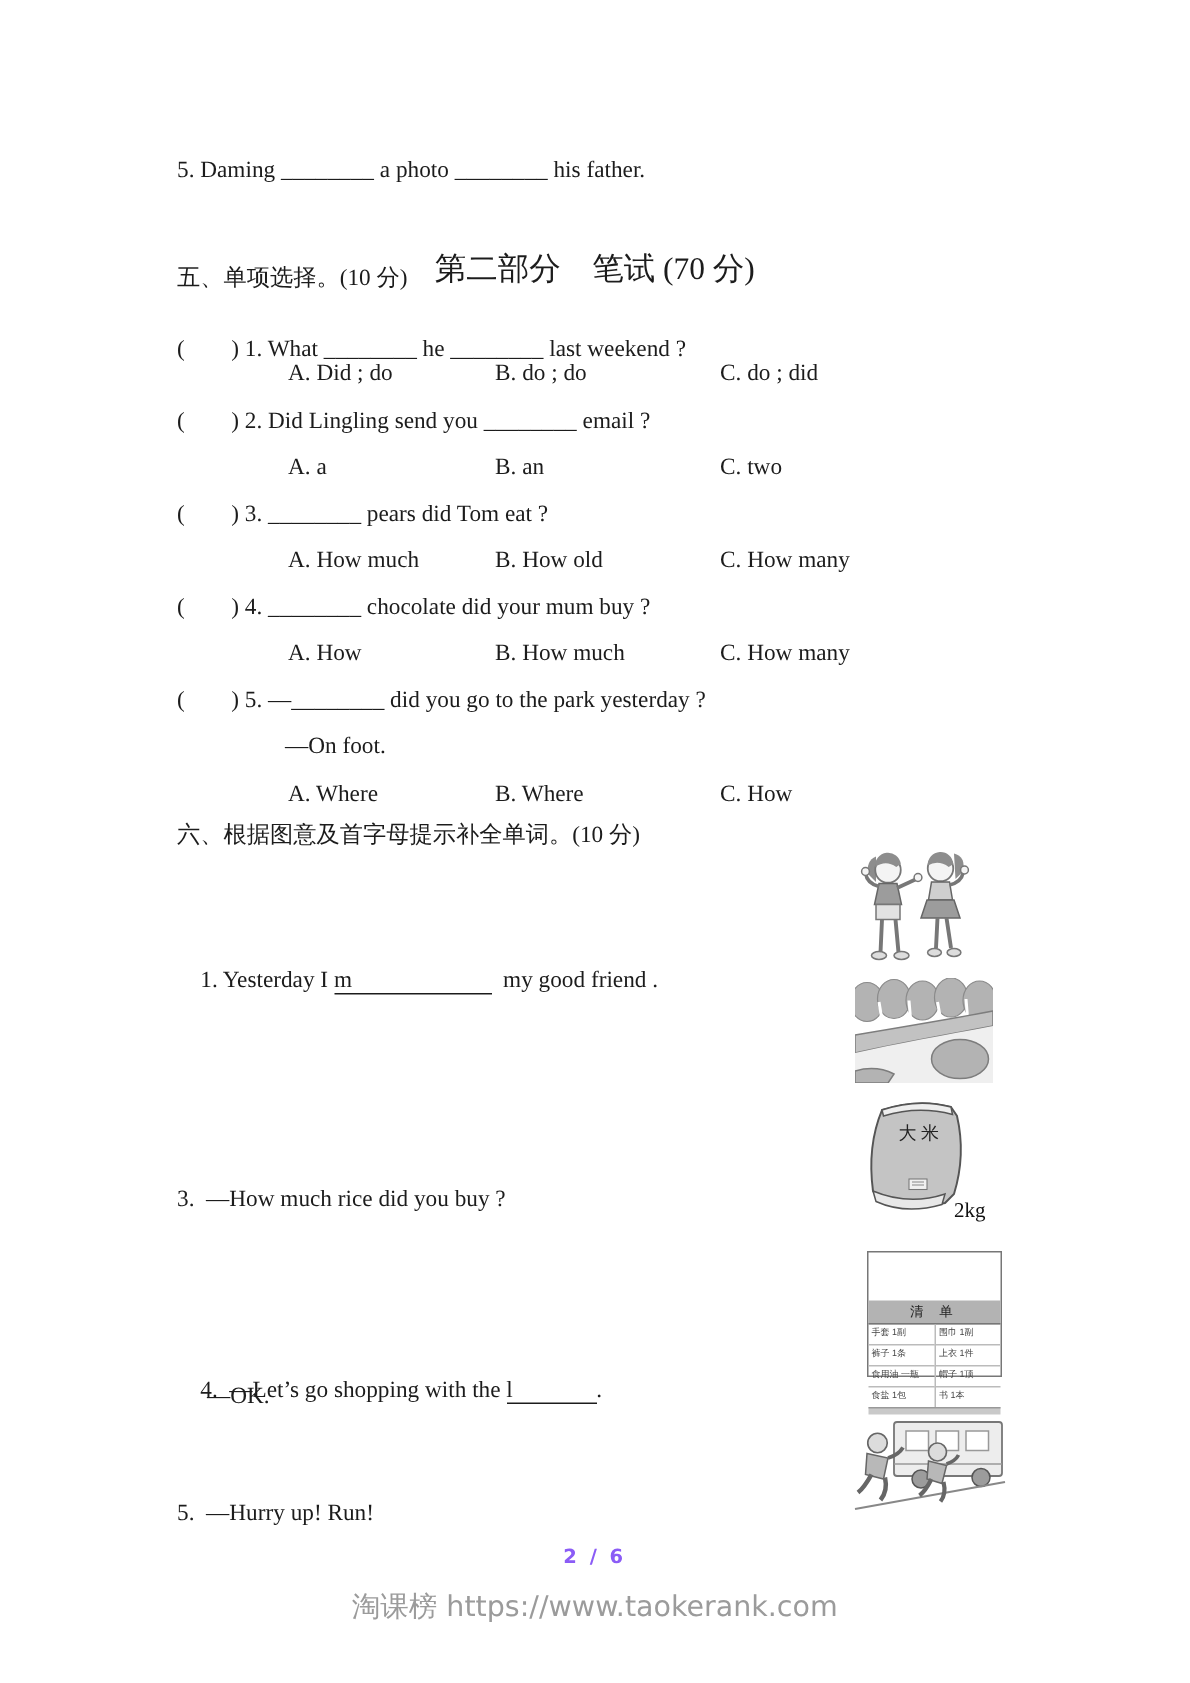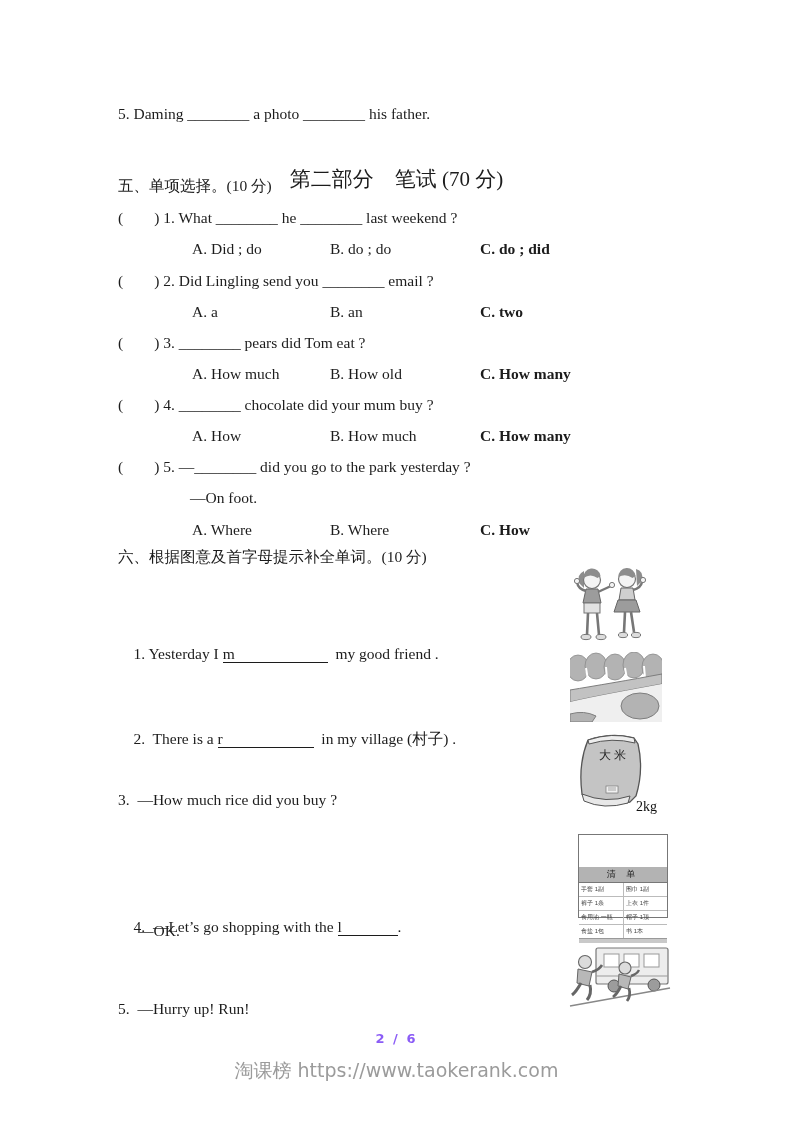--- a/index.html
+++ b/index.html
@@ -3,21 +3,21 @@
 <meta charset="utf-8">
 <style>
   html,body{margin:0;padding:0;background:#ffffff;}
   .page{position:relative;width:793px;height:1122px;background:#ffffff;overflow:hidden;
         font-family:"Liberation Serif","DejaVu Serif",serif;color:#1c1c1c;}
   .line{position:absolute;left:118px;white-space:pre;font-size:15.5px;line-height:20px;}
   .heading{position:absolute;left:0;right:0;text-align:center;white-space:pre;
            font-size:21px;line-height:26px;margin-top:32px;}
   .opts{position:absolute;left:0;top:0;width:793px;height:20px;}
   .opts span{position:absolute;white-space:pre;font-size:15.5px;line-height:20px;}
-  .oA{left:192px;} .oB{left:330px;} .oC{left:480px;font-weight:bold;}
+  .oA{left:192px;} .oB{left:330px;} .oC{left:480px;}
   .indent1{left:190px;}
   .indent2{left:138px;}
   .blank{display:inline-block;border-bottom:1.3px solid #1c1c1c;vertical-align:baseline;
          line-height:17px;}
   .b1{width:105px;} .b2{width:96px;} .b3{width:72px;} .b4{width:60px;}
   .illus{position:absolute;}
   .listbox{position:absolute;left:578px;top:834px;width:90px;height:84px;
            border:1px solid #777;background:#fff;box-sizing:border-box;
            font-family:"Liberation Sans","DejaVu Sans",sans-serif;}
   .listbox .lhead{height:15px;background:#b3b3b3;color:#222;text-align:center;
@@ -40,21 +40,21 @@
 <body>
 
 <div class="page">
 
   <div class="line" style="top:104px">5. Daming ________ a photo ________ his father.</div>
 
   <div class="heading" style="top:134px">第二部分　笔试 (70 分)</div>
 
   <div class="line" style="top:176px">五、单项选择。(10 分)</div>
 
-  <div class="line" style="top:208px">(        ) 1. What ________ he ________ last weekend ?</div>
+  <div class="line" style="top:223px">(        ) 1. What ________ he ________ last weekend ?</div>
   <div class="opts" style="top:239px">
     <span class="oA">A. Did ; do</span>
     <span class="oB">B. do ; do</span>
     <span class="oC">C. do ; did</span>
   </div>
 
   <div class="line" style="top:271px">(        ) 2. Did Lingling send you ________ email ?</div>
   <div class="opts" style="top:302px">
     <span class="oA">A. a</span>
     <span class="oB">B. an</span>
@@ -82,23 +82,20 @@
     <span class="oB">B. Where</span>
     <span class="oC">C. How</span>
   </div>
 
   <div class="line" style="top:547px">六、根据图意及首字母提示补全单词。(10 分)</div>
 
   <div class="line" style="top:624px">
     <span>1. Yesterday I </span><span class="blank b1">m</span><span>  my good friend .</span>
   </div>
 
-  <div class="line" style="top:709px">
-    <span>2.  There is a </span><span class="blank b2">r</span><span>  in my village (村子) .</span>
-  </div>
 
   <div class="line" style="top:790px">3.  —How much rice did you buy ?</div>
 
   <div class="line" style="top:897px">
     <span>4.  —Let’s go shopping with the </span><span class="blank b4">l</span><span>.</span>
   </div>
   <div class="line indent2" style="top:921px">—OK.</div>
 
   <div class="line" style="top:999px">5.  —Hurry up! Run!</div>
 

